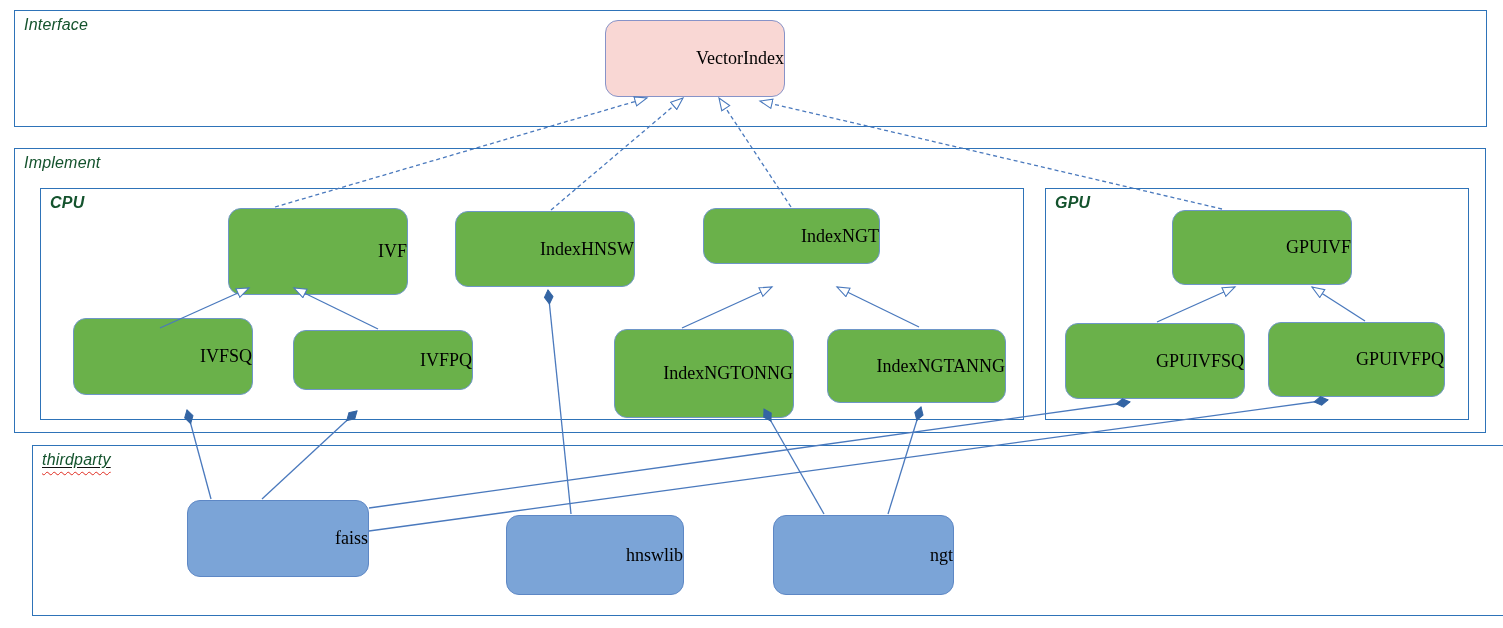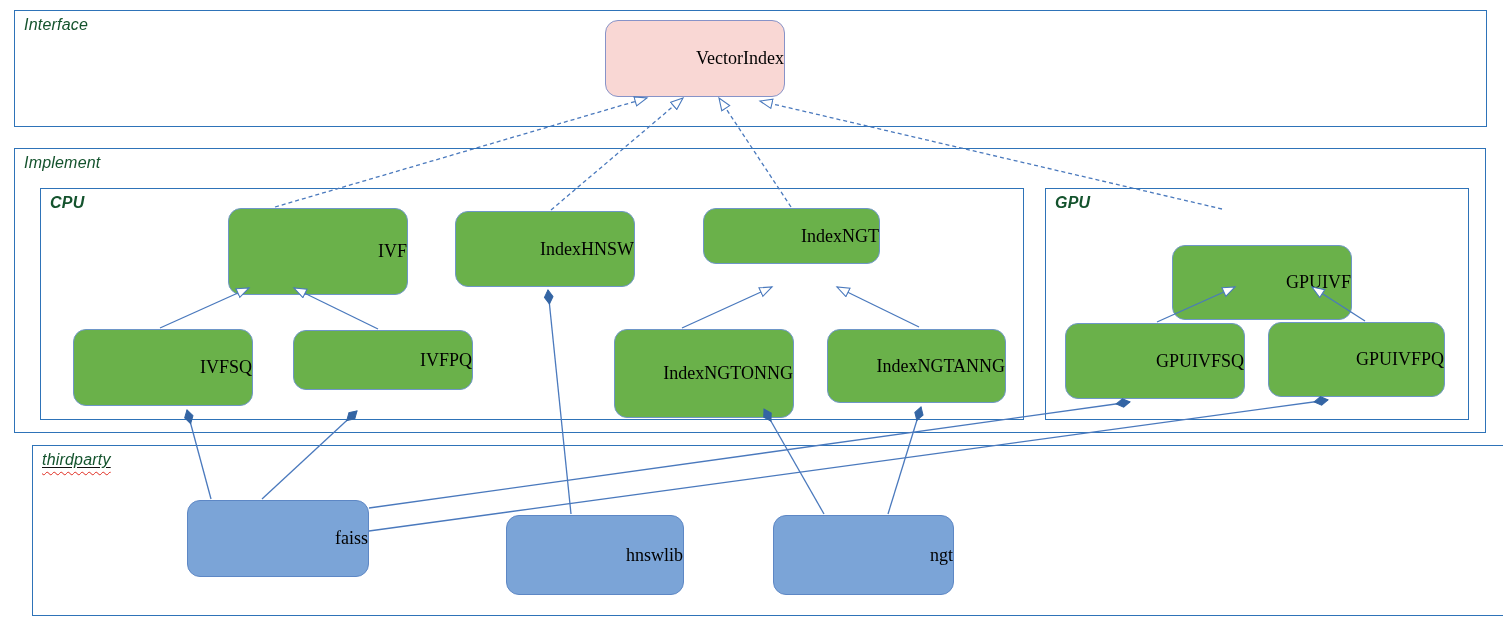--- a/index.html
+++ b/index.html
@@ -42,24 +42,24 @@
     </div>
     <div class="node kind-implementation" style="left: 184px; top: 208px; width: 180px; height: 87px; margin-left: 44px;">
       <span>IVF</span>
     </div>
     <div class="node kind-implementation" style="left: 455px; top: 211px; width: 180px; height: 76px;">
       <span>IndexHNSW</span>
     </div>
     <div class="node kind-implementation" style="left: 703px; top: 208px; width: 177px; height: 56px;">
       <span>IndexNGT</span>
     </div>
-    <div class="node kind-implementation" style="left: 1172px; top: 210px; width: 180px; height: 75px; margin-top: 35px;">
+    <div class="node kind-implementation" style="left: 1172px; top: 210px; width: 180px; height: 75px;">
       <span>GPUIVF</span>
     </div>
-    <div class="node kind-implementation" style="left: 73px; top: 329px; width: 180px; height: 77px;">
+    <div class="node kind-implementation" style="left: 73px; top: 318px; width: 180px; height: 77px;">
       <span>IVFSQ</span>
     </div>
     <div class="node kind-implementation" style="left: 293px; top: 330px; width: 180px; height: 60px;">
       <span>IVFPQ</span>
     </div>
     <div class="node kind-implementation" style="left: 614px; top: 329px; width: 180px; height: 89px;">
       <span>IndexNGTONNG</span>
     </div>
     <div class="node kind-implementation" style="left: 827px; top: 329px; width: 179px; height: 74px;">
       <span>IndexNGTANNG</span>

